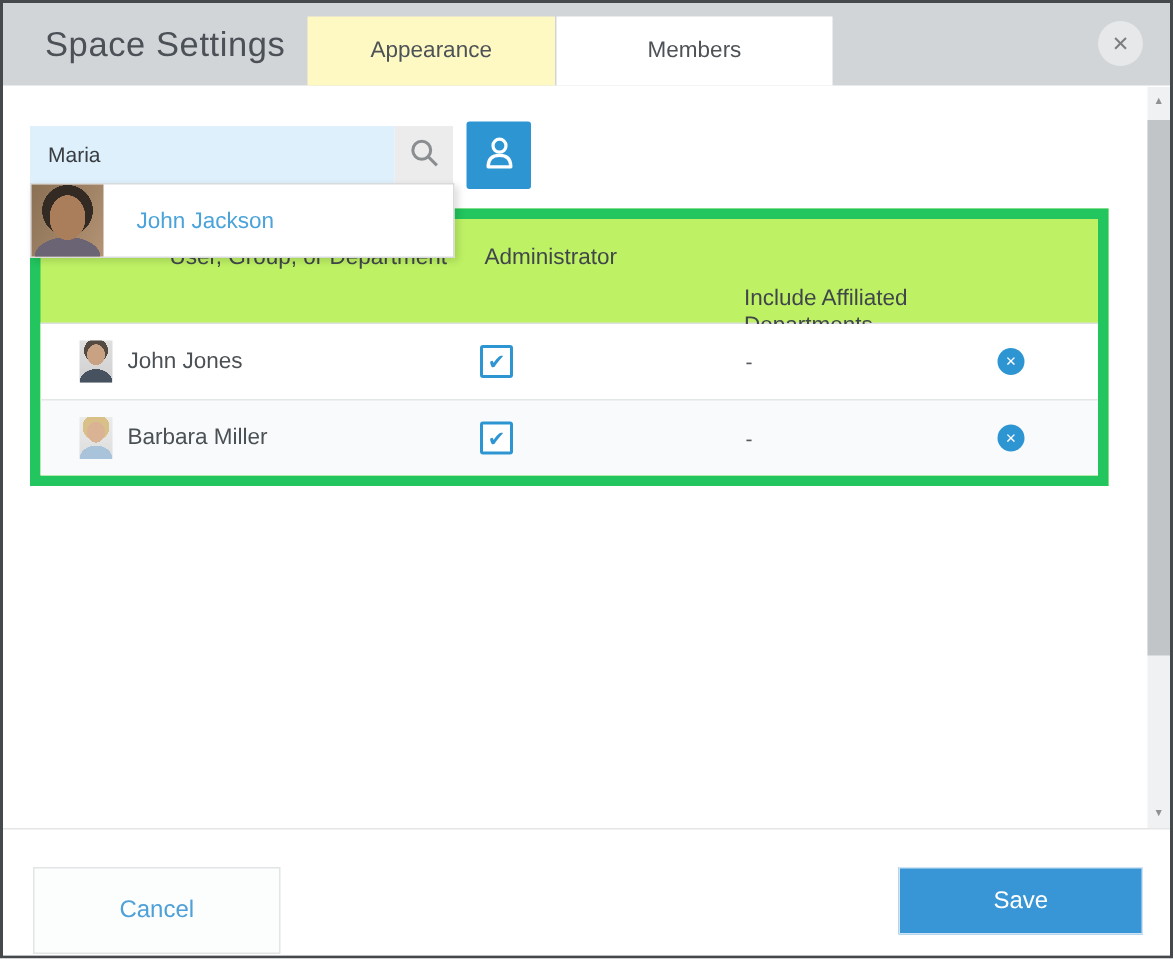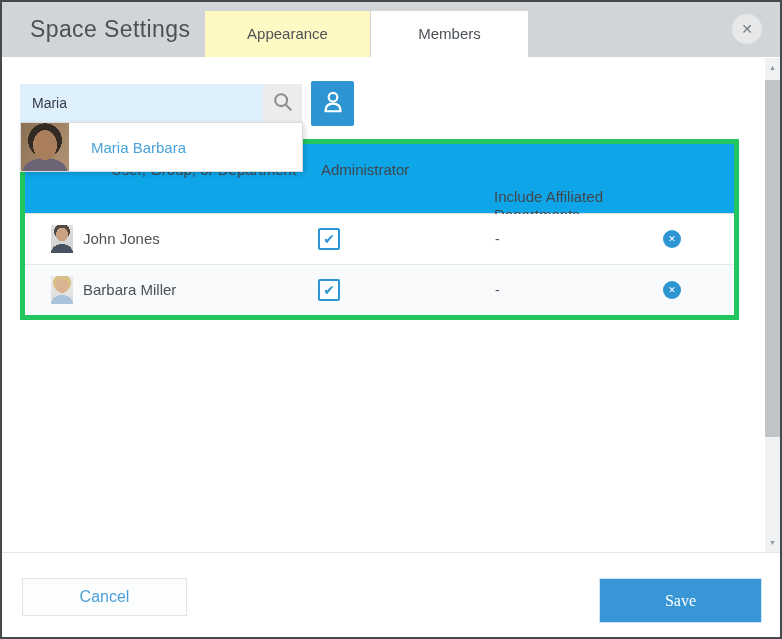--- a/index.html
+++ b/index.html
@@ -8,21 +8,21 @@
   .dialog { position:relative; width:782px; height:639px; border:2px solid #45494c;
             background:#ffffff; overflow:hidden; }
 
   
   .header { position:absolute; left:0; top:0; right:0; height:55px; background:#d2d5d7; }
   .title  { position:absolute; left:28px; top:0; line-height:55px; font-size:23px;
             color:#4b5157; letter-spacing:.4px;text-align:center; }
   .tab { position:absolute; top:9px; height:46px; text-align:center; line-height:46px;
          font-size:15px; color:#4d5257; cursor:pointer; }
   .tab-appearance { left:203px; width:165px; background:#fef9c3; }
-  .tab-members    { left:369px; width:157px; background:#ffffff; }
+  .tab-members    { left:369px; width:184px; background:#ffffff; }
   .close-btn { position:absolute; top:12px; right:18px; width:30px; height:30px;
                border-radius:50%; background:#e7e8e9; color:#7b7e81; border:none;
                text-align:center; line-height:30px; font-size:14px; cursor:pointer; }
 
   
   .search-input { position:absolute; left:18px; top:82px; width:243px; height:38px;
                   background:#def0fb; border:none; outline:none; padding:12px 12px;
                   font-size:14px; color:#383d42; font-family:"Liberation Sans",sans-serif; }
   .search-btn { position:absolute; left:261px; top:82px; width:39px; height:38px;
                 background:#ececed; border:none; display:flex; align-items:center;
@@ -40,21 +40,21 @@
 
   .avatar-lg { width:48px; height:48px; flex:0 0 48px; overflow:hidden;
     background:
       radial-gradient(ellipse 12px 15px at 50% 46%, #aa7d5b 0 99%, transparent 100%),
       radial-gradient(circle 17px at 50% 36%, #342a24 0 99%, transparent 100%),
       radial-gradient(ellipse 22px 13px at 50% 100%, #6b6474 0 99%, transparent 100%),
       linear-gradient(120deg,#8a7054,#b39374); }
 
   
   .table { position:absolute; left:18px; top:137px; width:719px;
-           border:5px solid #22c55e; background:#0ea5e9; z-index:2; }
+           border:7px solid #22c55e; background:#bef264; z-index:2; }
   .thead { position:relative; height:70px; border-bottom:1px solid #dcdfe0;
            font-size:15px; color:#41464b; }
   .th1 { position:absolute; left:86px;  top:17px; white-space:nowrap; }
   .th2 { position:absolute; left:296px; top:17px; }
   .th3 { position:absolute; left:469px; top:17px; width:135px; line-height:18px;margin-top:27px; }
   .row { position:relative; height:50px; background:#ffffff; }
   .row + .row { border-top:1px solid #e4e7e8; }
   .row-alt { background:#f8fafb; height:51px; }
   .row-name { position:absolute; left:58px; top:0; line-height:50px; font-size:15px; color:#4b5055; }
   .avatar-sm { position:absolute; left:26px; top:11px; width:22px; height:28px; overflow:hidden; }
@@ -85,26 +85,26 @@
   .scroll-up, .scroll-down { position:absolute; left:0; right:0; height:20px;
                text-align:center; color:#8f9295; font-size:7px; line-height:20px; cursor:pointer; }
   .scroll-up { top:0; }
   .scroll-down { bottom:0; }
   .scroll-thumb { position:absolute; top:22px; left:0; width:15px; height:357px;
                   background:#c2c5c7; cursor:grab; }
 
   
   .footer { position:absolute; left:0; right:0; top:550px; bottom:0;
             background:#ffffff; border-top:1px solid #e4e5e6; z-index:3; }
-  .cancel-btn { position:absolute; left:20px; top:25px; width:165px; height:38px;
+  .cancel-btn { position:absolute; left:20px; top:25px; width:165px; height:58px;
                 background:#fcfdfd; border:1px solid #e2e4e5; color:#4da0d8;
                 font-size:16px; cursor:pointer; font-family:"Liberation Sans",sans-serif; }
   .save-btn { position:absolute; right:18px; top:25px; width:163px; height:45px;
               background:#3996d6; border:1px solid #cfe3f2; color:#ffffff;
-              font-size:16px; cursor:pointer; font-family:Liberation Serif, serif; }
+              font-size:16px; cursor:pointer; font-family:Liberation Sans, sans-serif; }
 </style>
 </head>
 <body>
 
 <div class="dialog">
 
   <div class="header">
     <div class="title">Space Settings</div>
     <div class="tab tab-appearance">Appearance</div>
     <div class="tab tab-members">Members</div>
@@ -149,21 +149,21 @@
       <span class="row-name">Barbara Miller</span>
       <span class="checkbox">✔</span>
       <span class="dash">-</span>
       <button class="remove-btn">✕</button>
     </div>
   </div>
 
   <div class="dropdown">
     <div class="dropdown-item">
       <span class="avatar-lg"></span>
-      <span class="dropdown-name">Maria Barbara</span>
+      <span class="dropdown-name">John Jackson</span>
     </div>
   </div>
 
   <div class="scrollbar">
     <div class="scroll-up">▲</div>
     <div class="scroll-thumb"></div>
     <div class="scroll-down">▼</div>
   </div>
 
   <div class="footer">

